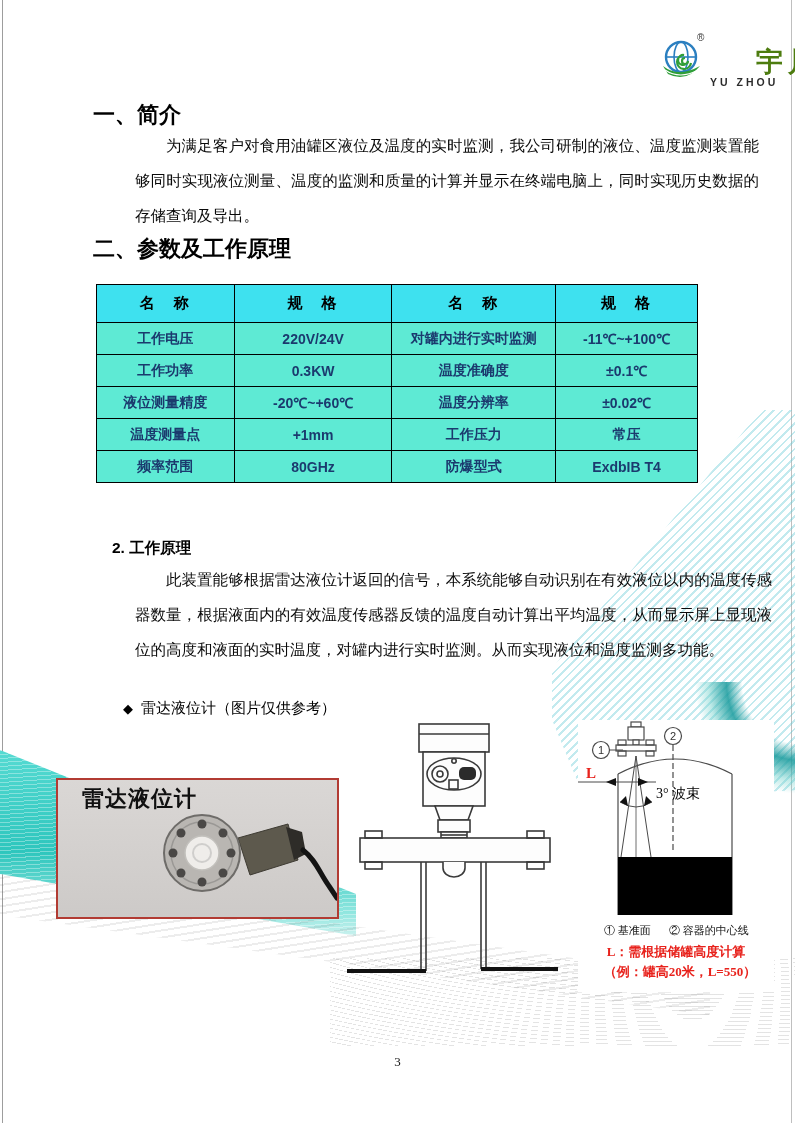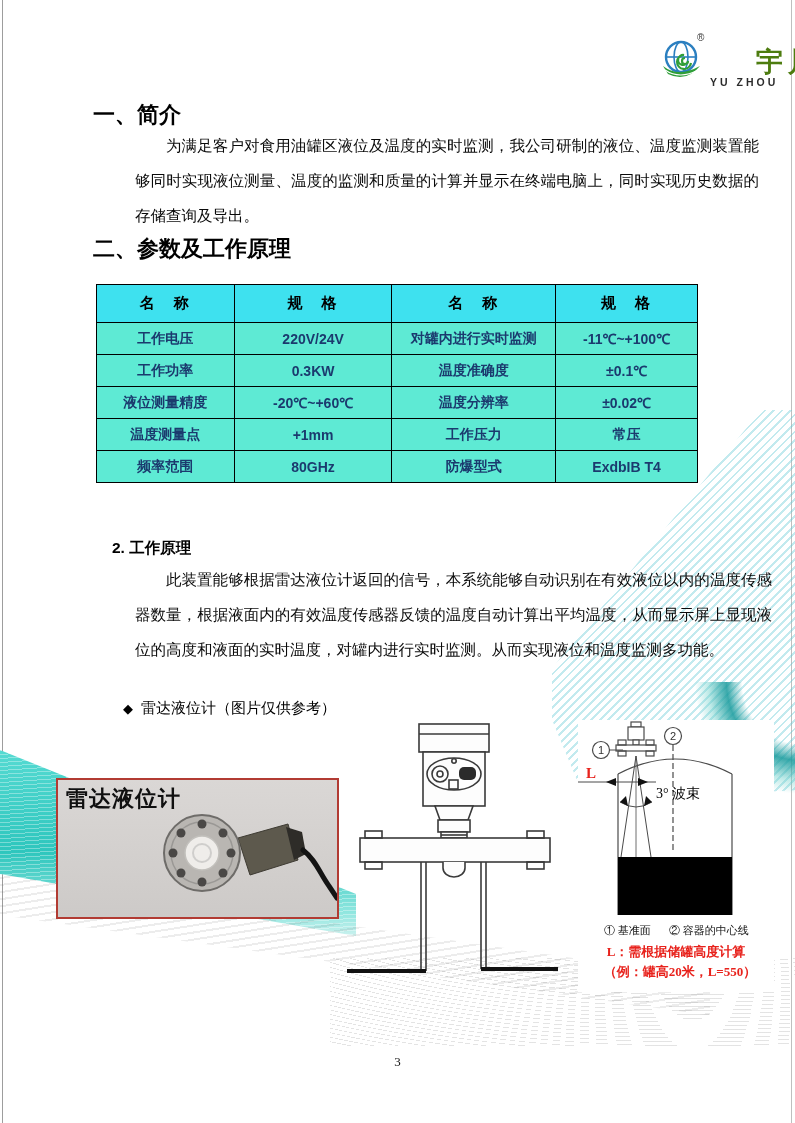--- a/index.html
+++ b/index.html
@@ -43,21 +43,21 @@
 
   
   table.spec{position:absolute;left:96px;top:284px;width:602px;z-index:2;border-collapse:collapse;}
   table.spec td,table.spec th{border:1.6px solid #000;text-align:center;vertical-align:middle;padding:0;}
   table.spec th{height:37px;background:#3EE1EF;color:#000;font-size:15px;font-weight:bold;letter-spacing:2px;}
   table.spec td{height:31px;background:#5eead4;color:#1B3A6E;font-size:14px;font-weight:bold;}
 
   
   .photo-box{position:absolute;left:56px;top:778px;width:279px;height:137px;z-index:3;
      border:2px solid #b23b33;background:linear-gradient(180deg,#dad7d5,#cdcac8);}
-  .photo-box .cap{position:absolute;left:8px;top:4px;font-size:22px;font-weight:bold;color:#101010;letter-spacing:1px;}
+  .photo-box .cap{position:absolute;left:24px;top:4px;font-size:22px;font-weight:bold;color:#101010;letter-spacing:1px;}
   .fig-svg{position:absolute;z-index:2;}
   .fig-svg.mid{left:346px;top:714px;}
   .fig-svg.right{left:576px;top:718px;z-index:2;}
   .pagenum{position:absolute;left:0;right:0;top:1054px;text-align:center;z-index:2;
      font-family:"Liberation Serif", serif;font-size:13px;color:#111;}
 </style>
 </head>
 <body>
 
 <div class="page">

